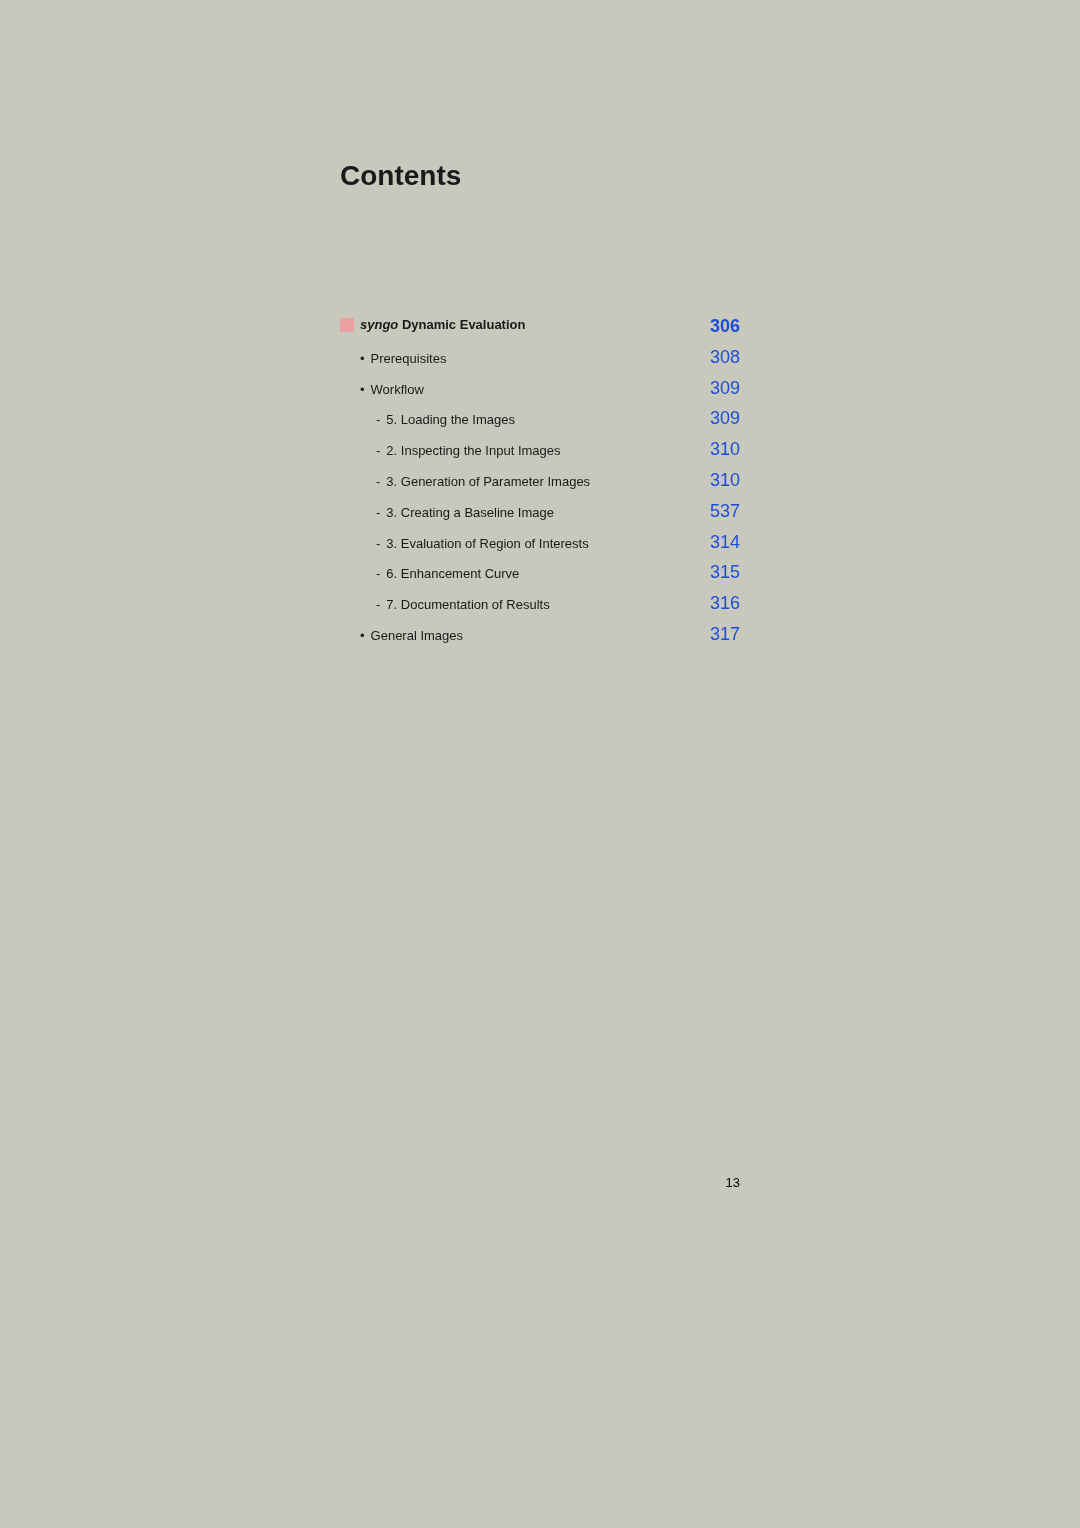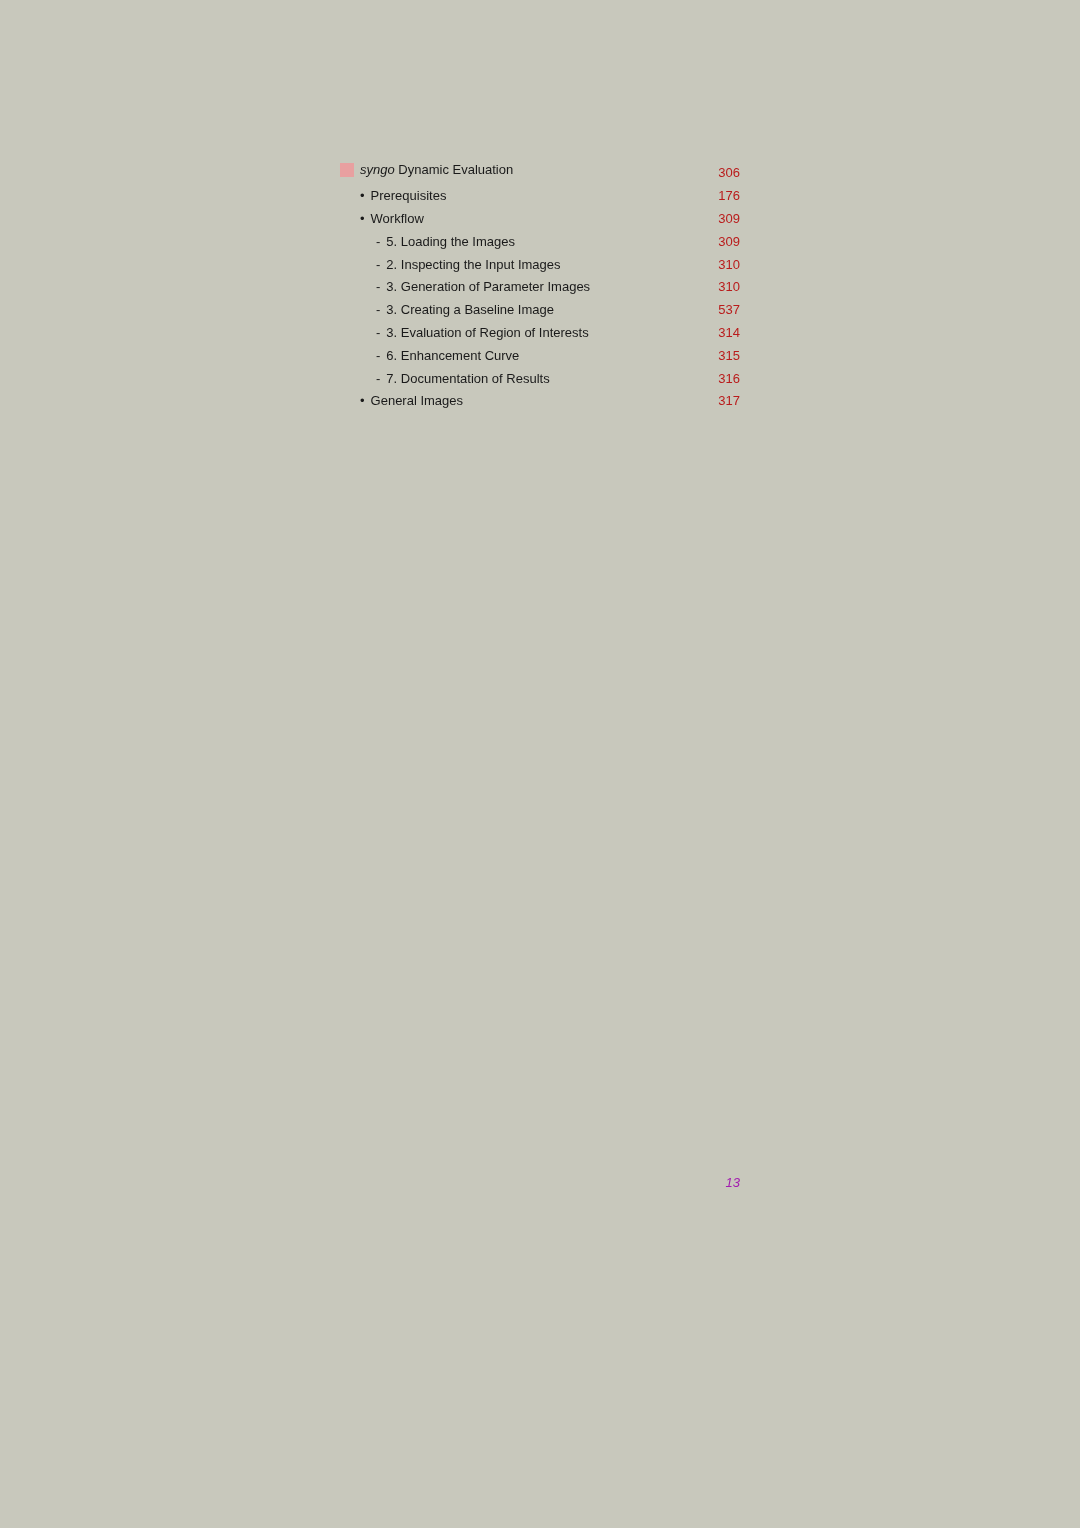--- a/index.html
+++ b/index.html
@@ -52,20 +52,21 @@
     }
 
     .toc-main-entry {
       display: flex;
       justify-content: space-between;
       align-items: baseline;
       margin-bottom: 2px;
       font-size: 13px;
       color: #1a1a1a;
       line-height: 1.6;
+      font-weight: bold;
     }
 
     .toc-main-label {
       display: flex;
       align-items: center;
       gap: 6px;
     }
 
     .color-block {
       width: 14px;
@@ -88,67 +89,67 @@
 
     .indent-1 {
       padding-left: 20px;
     }
 
     .indent-2 {
       padding-left: 36px;
     }
 
     .page-number {
-      font-size: 13px;
-      color: #b91c1c;
+      font-size: 18px;
+      color: #1d4ed8;
       white-space: nowrap;
       margin-left: 20px;
     }
 
     .toc-text {
       font-size: 13px;
       color: #1a1a1a;
     }
 
     .toc-text-italic {
       font-style: italic;
     }
 
     .page-num-bottom {
       position: absolute;
       bottom: 30px;
       right: 50px;
       font-size: 13px;
-      color: #a21caf;
-      font-style: italic;
+      color: #000000;
     }
   </style>
 </head>
 <body>
 
 <div class="page-container">
+  <h1 class="contents-title">Contents</h1>
 
   <div class="toc-list">
 
     <div class="toc-main-entry">
       <div class="toc-main-label">
         <span class="color-block"></span>
         <span class="toc-text">
           <span class="toc-text-italic">syngo</span> Dynamic Evaluation
         </span>
       </div>
       <span class="page-number">306</span>
     </div>
 
     <div class="toc-entry indent-1">
       <div class="toc-entry-label">
         <span class="bullet">•</span>
         <span class="toc-text">Prerequisites</span>
       </div>
-      <span class="page-number">176</span>
+      <span class="page-number">308</span>
     </div>
 
     <div class="toc-entry indent-1">
       <div class="toc-entry-label">
         <span class="bullet">•</span>
         <span class="toc-text">Workflow</span>
       </div>
       <span class="page-number">309</span>
     </div>
 

